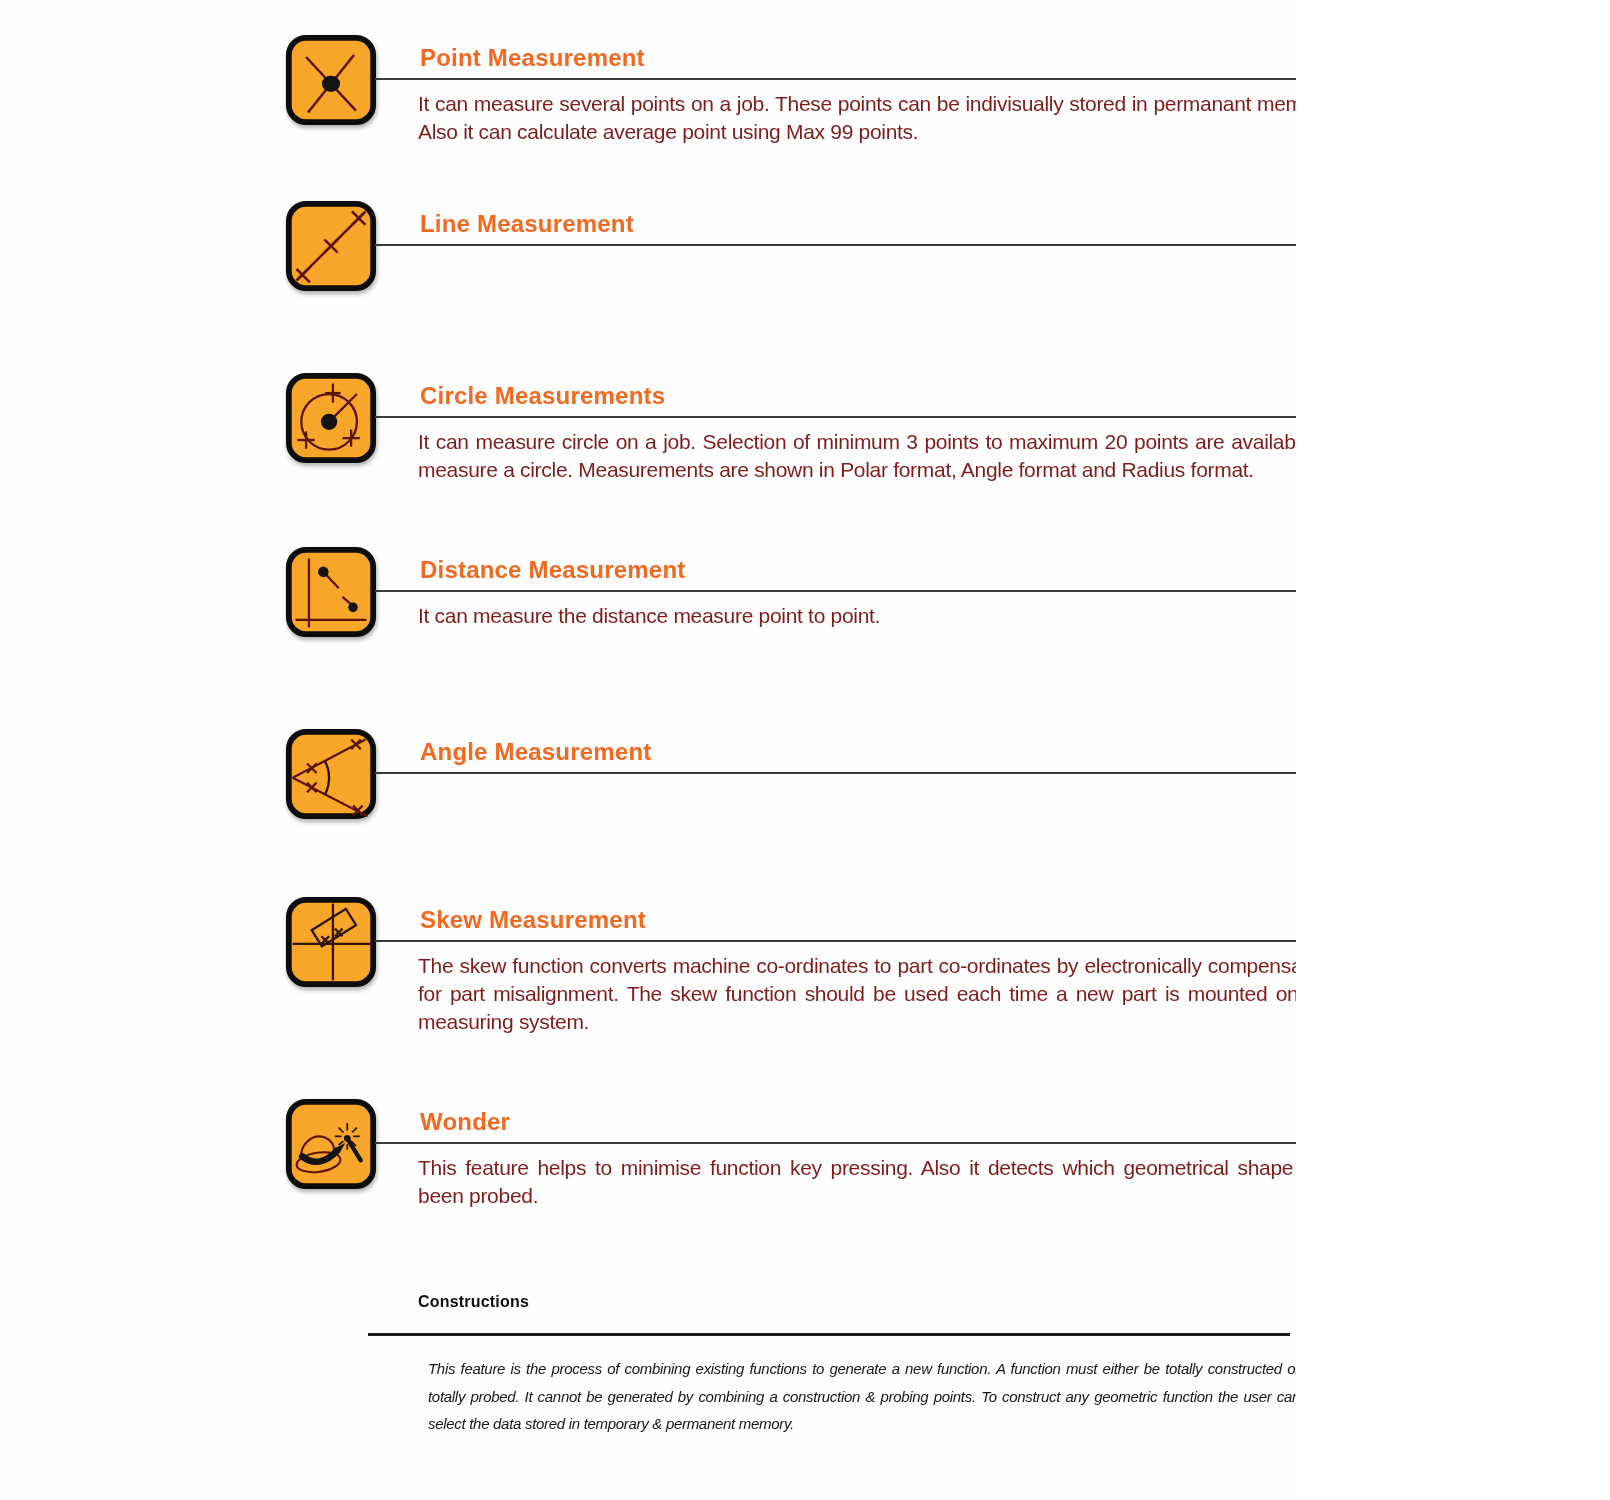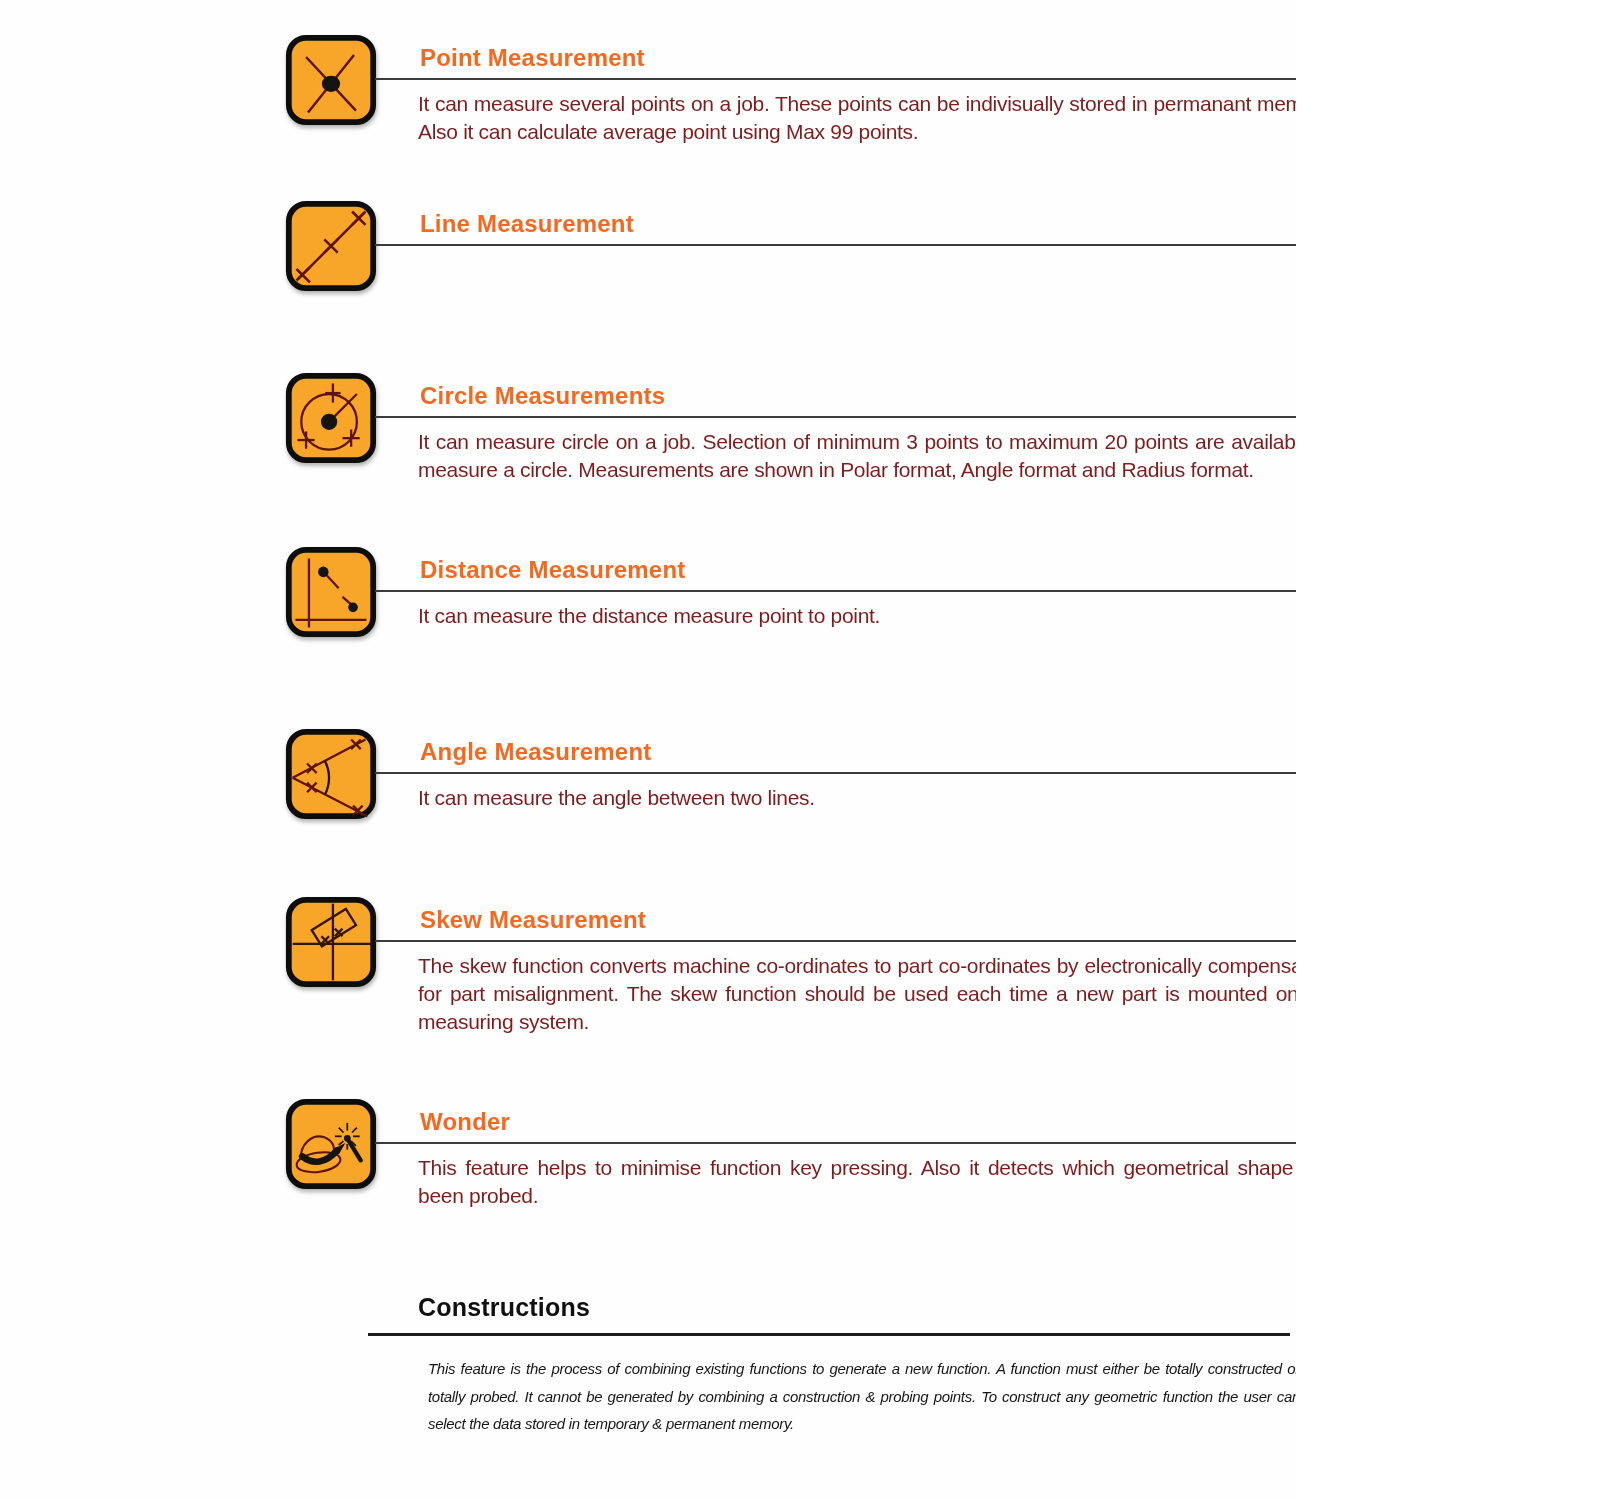--- a/index.html
+++ b/index.html
@@ -19,21 +19,21 @@
     font-size:24px;font-weight:bold;color:#f2691f;letter-spacing:.2px;
   }
   .desc{
     position:absolute;left:133px;top:57px;margin:0;width:917px;
     font-size:21px;line-height:28px;color:#7f1d1d;letter-spacing:-0.3px;
     text-align:justify;
   }
   .constructions{position:absolute;left:285px;top:1293px;width:1050px;height:190px;}
   .c-heading{
     position:absolute;left:133px;top:0;margin:0;
-    font-size:25px;font-weight:bold;color:#101010;letter-spacing:.2px;
+    font-size:16px;font-weight:bold;color:#101010;letter-spacing:.2px;
   }
   .c-rule{position:absolute;left:83px;top:40px;width:922px;height:3px;background:#1c1c1c;}
   .c-desc{
     position:absolute;left:135px;top:54px;margin:8px;width:872px;
     font-size:15px;line-height:27.5px;color:#161616;letter-spacing:-0.3px;
     text-align:justify;
     font-style:italic;
   }
 </style>
 </head>
@@ -131,21 +131,20 @@
             <line x1="69" y1="22" x2="79" y2="12"></line>
           <line x1="23" y1="57" x2="33" y2="67"></line>
             <line x1="23" y1="67" x2="33" y2="57"></line>
           <line x1="71" y1="81" x2="81" y2="91"></line>
             <line x1="71" y1="91" x2="81" y2="81"></line>
         </g>
       </svg>
     </div>
     <div class="rule"></div>
     <h2 class="heading">Angle Measurement</h2>
-    <p class="desc">It can measure the angle between two lines.</p>
   </div>
 
   <div class="section" style="top:1097px">
     <div class="icon-box">
       <svg width="92" height="94" viewBox="0 0 96 96">
         <rect x="4" y="4" width="88" height="88" rx="18" fill="#f7a629" stroke="#0d0d0d" stroke-width="6"></rect>
         <g stroke="#5e130d" stroke-width="2.2" fill="none">
           <ellipse cx="35" cy="67" rx="23" ry="10" transform="rotate(-8 35 67)"></ellipse>
           <path d="M 17 64 C 15 48, 29 37, 41 41 C 51 45, 54 54, 48 62"></path>
         </g>

